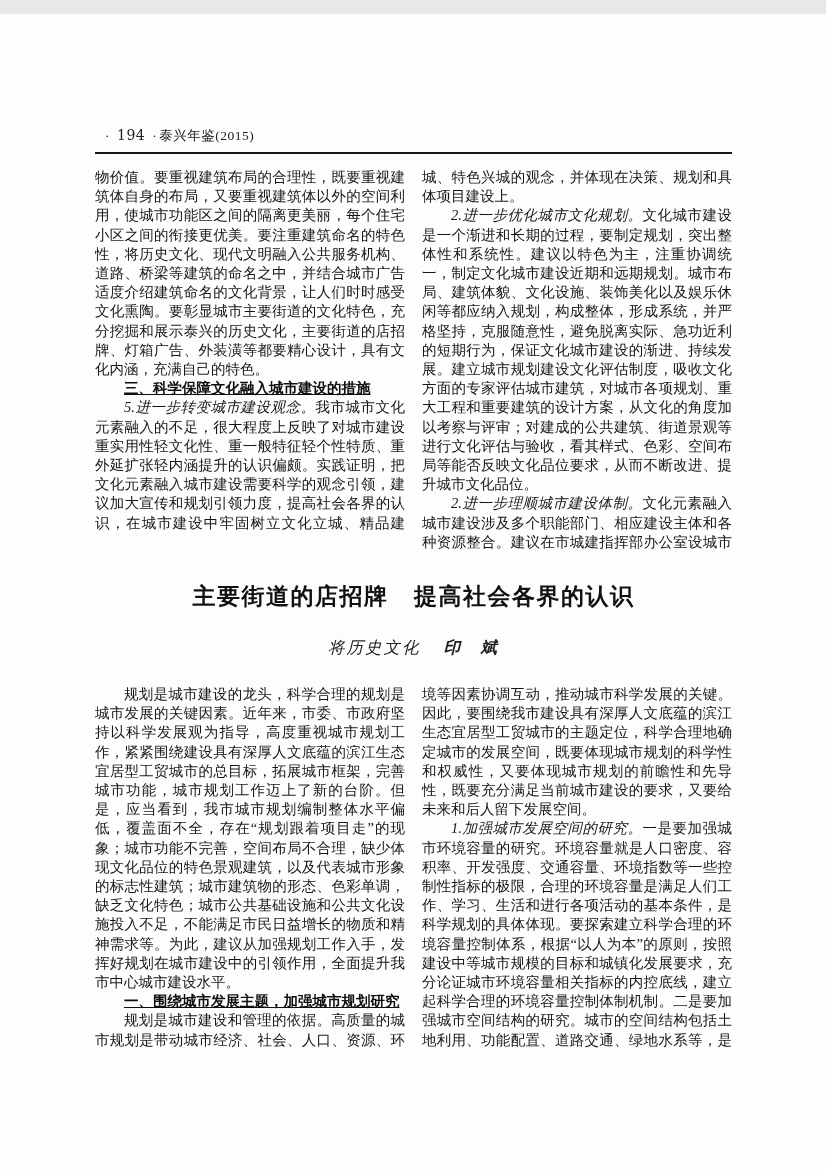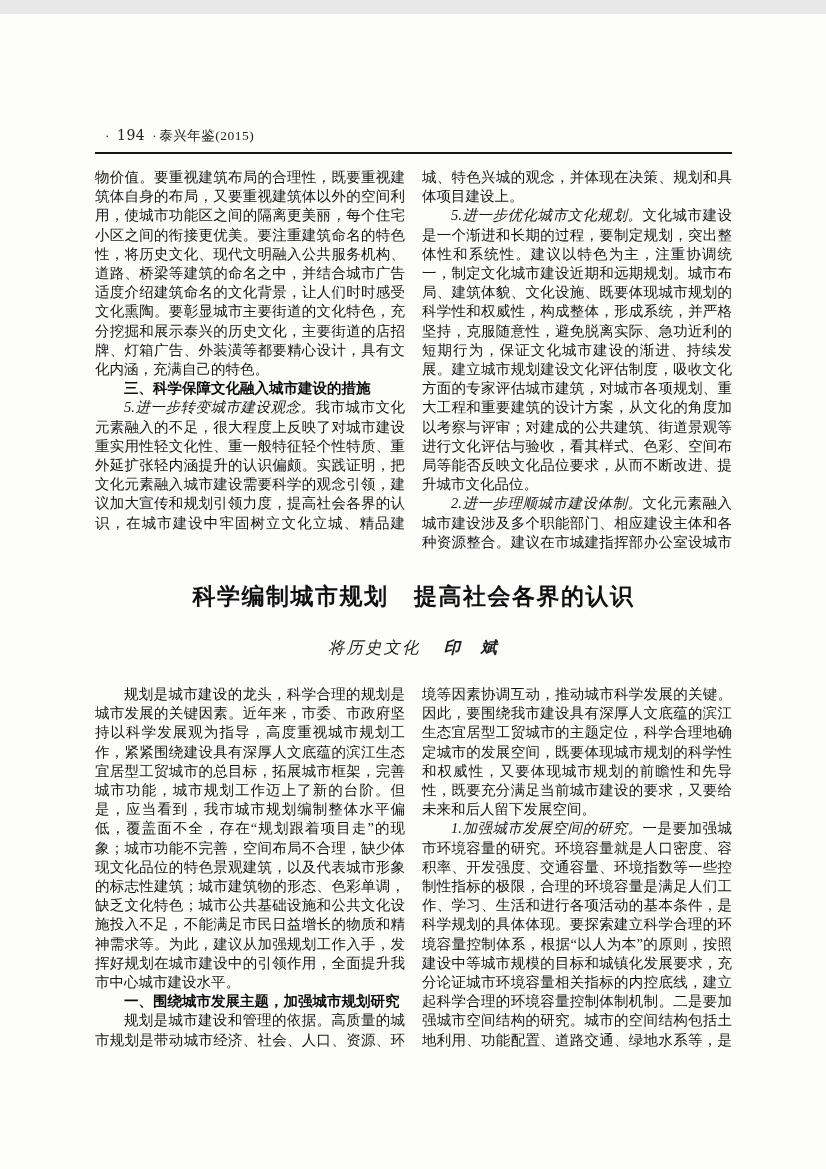--- a/index.html
+++ b/index.html
@@ -57,20 +57,21 @@
   .lower-cols { margin-top: 26px; height: 383px; }
   .two-col p { margin: 0; text-indent: 2em; }
   .two-col p.no-indent { text-indent: 0; }
   .sec-heading {
     font-weight: bold;
     text-indent: 2em;
     margin: 0;
     font-size: 14.5px;
     line-height: 19.2px;
     color: #0e0e0e;
+    text-decoration: underline;
   }
   .lead { font-style: italic; }
   
   .article-title {
     margin-top: 25px;
     text-align: center;
     font-size: 23px;
     line-height: 30px;
     font-weight: bold;
     letter-spacing: 1.5px;
@@ -96,26 +97,26 @@
 
     <div class="running-header">
       <span class="dot">·</span><span class="pagenum">194</span><span class="dot2">·</span><span>泰兴年鉴(2015)</span>
     </div>
     <hr class="header-rule">
 
     <div class="two-col upper-cols">
       <p class="no-indent">物价值。要重视建筑布局的合理性，既要重视建筑体自身的布局，又要重视建筑体以外的空间利用，使城市功能区之间的隔离更美丽，每个住宅小区之间的衔接更优美。要注重建筑命名的特色性，将历史文化、现代文明融入公共服务机构、道路、桥梁等建筑的命名之中，并结合城市广告适度介绍建筑命名的文化背景，让人们时时感受文化熏陶。要彰显城市主要街道的文化特色，充分挖掘和展示泰兴的历史文化，主要街道的店招牌、灯箱广告、外装潢等都要精心设计，具有文化内涵，充满自己的特色。</p>
       <p class="sec-heading">三、科学保障文化融入城市建设的措施</p>
       <p><span class="lead">5.进一步转变城市建设观念。</span><span>我市城市文化元素融入的不足，很大程度上反映了对城市建设重实用性轻文化性、重一般特征轻个性特质、重外延扩张轻内涵提升的认识偏颇。实践证明，把文化元素融入城市建设需要科学的观念引领，建议加大宣传和规划引领力度，提高社会各界的认识，在城市建设中牢固树立文化立城、精品建城、特色兴城的观念，并体现在决策、规划和具体项目建设上。</span></p>
-      <p><span class="lead">5.进一步优化城市文化规划。</span><span>文化城市建设是一个渐进和长期的过程，要制定规划，突出整体性和系统性。建议以特色为主，注重协调统一，制定文化城市建设近期和远期规划。城市布局、建筑体貌、文化设施、既要体现城市规划的科学性和权威性，构成整体，形成系统，并严格坚持，克服随意性，避免脱离实际、急功近利的短期行为，保证文化城市建设的渐进、持续发展。建立城市规划建设文化评估制度，吸收文化方面的专家评估城市建筑，对城市各项规划、重大工程和重要建筑的设计方案，从文化的角度加以考察与评审；对建成的公共建筑、街道景观等进行文化评估与验收，看其样式、色彩、空间布局等能否反映文化品位要求，从而不断改进、提升城市文化品位。</span></p>
+      <p><span class="lead">2.进一步优化城市文化规划。</span><span>文化城市建设是一个渐进和长期的过程，要制定规划，突出整体性和系统性。建议以特色为主，注重协调统一，制定文化城市建设近期和远期规划。城市布局、建筑体貌、文化设施、装饰美化以及娱乐休闲等都应纳入规划，构成整体，形成系统，并严格坚持，克服随意性，避免脱离实际、急功近利的短期行为，保证文化城市建设的渐进、持续发展。建立城市规划建设文化评估制度，吸收文化方面的专家评估城市建筑，对城市各项规划、重大工程和重要建筑的设计方案，从文化的角度加以考察与评审；对建成的公共建筑、街道景观等进行文化评估与验收，看其样式、色彩、空间布局等能否反映文化品位要求，从而不断改进、提升城市文化品位。</span></p>
       <p><span class="lead">2.进一步理顺城市建设体制。</span><span>文化元素融入城市建设涉及多个职能部门、相应建设主体和各种资源整合。建议在市城建指挥部办公室设城市文化建设规划评审委员会，在市规划局下设城市文化咨询委员会，统一对城市建设项目中融入文化元素进行综合策划和协调，让城市的每一个功能片区、每一个住宅小区、每一座单体建筑都富有文化艺术特色，体现独特的城市魅力。</span></p>
     </div>
 
     <div class="article-title">
-      <span class="t1">科学编制城市规划</span><span class="t2">提高社会各界的认识</span>
+      <span class="t1">主要街道的店招牌</span><span class="t2">提高社会各界的认识</span>
     </div>
 
     <div class="author-line">
       <span class="role">将历史文化</span><span class="name">印　斌</span>
     </div>
 
     <div class="two-col lower-cols">
       <p>规划是城市建设的龙头，科学合理的规划是城市发展的关键因素。近年来，市委、市政府坚持以科学发展观为指导，高度重视城市规划工作，紧紧围绕建设具有深厚人文底蕴的滨江生态宜居型工贸城市的总目标，拓展城市框架，完善城市功能，城市规划工作迈上了新的台阶。但是，应当看到，我市城市规划编制整体水平偏低，覆盖面不全，存在“规划跟着项目走”的现象；城市功能不完善，空间布局不合理，缺少体现文化品位的特色景观建筑，以及代表城市形象的标志性建筑；城市建筑物的形态、色彩单调，缺乏文化特色；城市公共基础设施和公共文化设施投入不足，不能满足市民日益增长的物质和精神需求等。为此，建议从加强规划工作入手，发挥好规划在城市建设中的引领作用，全面提升我市中心城市建设水平。</p>
       <p class="sec-heading">一、围绕城市发展主题，加强城市规划研究</p>
       <p>规划是城市建设和管理的依据。高质量的城市规划是带动城市经济、社会、人口、资源、环境等因素协调互动，推动城市科学发展的关键。因此，要围绕我市建设具有深厚人文底蕴的滨江生态宜居型工贸城市的主题定位，科学合理地确定城市的发展空间，既要体现城市规划的科学性和权威性，又要体现城市规划的前瞻性和先导性，既要充分满足当前城市建设的要求，又要给未来和后人留下发展空间。</p>

